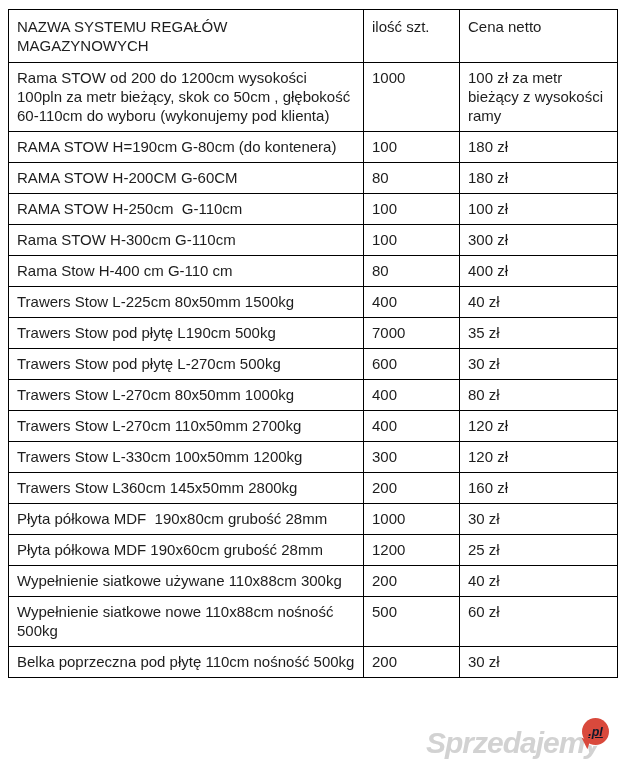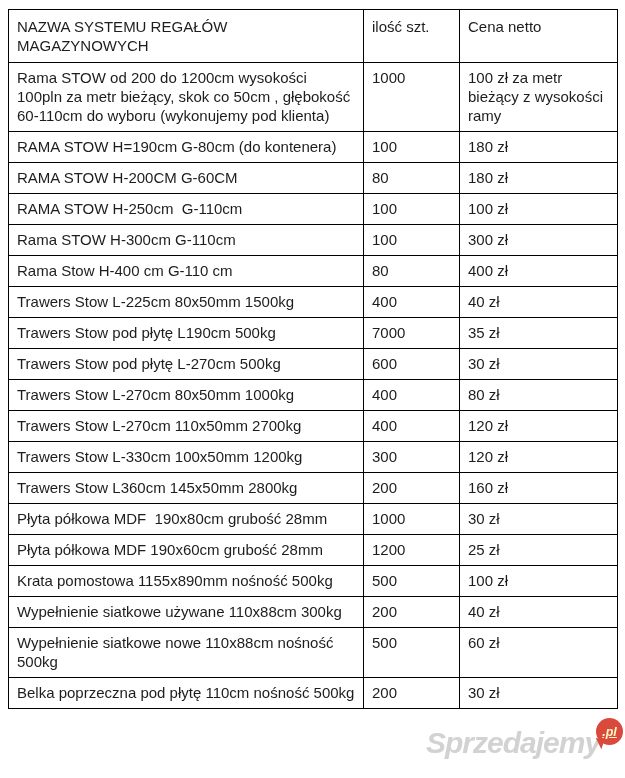--- a/index.html
+++ b/index.html
@@ -68,27 +68,27 @@
     font-size: 30px;
     line-height: 40px;
     font-style: italic;
     font-weight: bold;
     letter-spacing: -1px;
     color: rgba(195, 195, 195, 0.75);
     text-shadow: 1px 1px 0 rgba(255,255,255,0.95), -1px -1px 0 rgba(255,255,255,0.7);
   }
   .wm-badge {
     position: absolute;
-    left: 170px;
+    left: 156px;
     top: 2px;
     width: 27px;
     height: 27px;
     border-radius: 50%;
     background: #d9493c;
-    color: #fef9c3;
+    color: #0f172a;
     font-size: 12.5px;
     font-weight: bold;
     font-style: italic;
     display: flex;
     align-items: center;
     justify-content: center;
     box-shadow: -1px 1px 0 rgba(255,255,255,0.9);
     text-decoration: underline;
   }
   .wm-badge::after {
@@ -190,25 +190,20 @@
         <td>Płyta półkowa MDF  190x80cm grubość 28mm</td>
         <td>1000</td>
         <td>30 zł</td>
       </tr>
       <tr>
         <td>Płyta półkowa MDF 190x60cm grubość 28mm</td>
         <td>1200</td>
         <td>25 zł</td>
       </tr>
       <tr>
-        <td>Krata pomostowa 1155x890mm nośność 500kg</td>
-        <td>500</td>
-        <td>100 zł</td>
-      </tr>
-      <tr>
         <td>Wypełnienie siatkowe używane 110x88cm 300kg</td>
         <td>200</td>
         <td>40 zł</td>
       </tr>
       <tr>
         <td>Wypełnienie siatkowe nowe 110x88cm nośność 500kg</td>
         <td>500</td>
         <td>60 zł</td>
       </tr>
       <tr>

